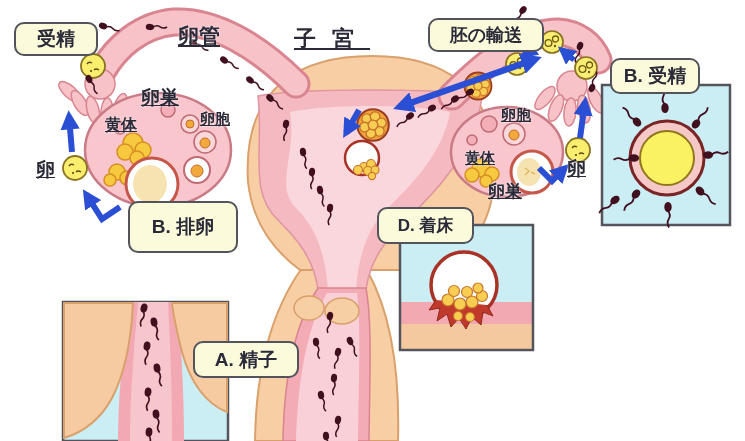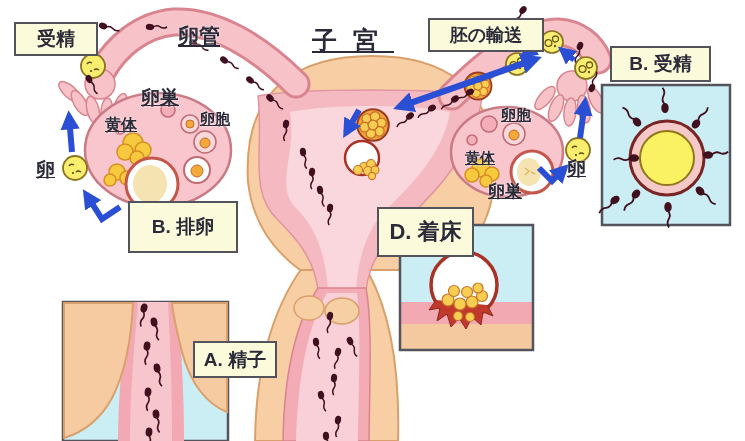--- a/index.html
+++ b/index.html
@@ -4,21 +4,21 @@
 <style>
   html,body{margin:0;padding:0;background:#fff;}
   .stage{
     position:relative;width:745px;height:441px;background:#ffffff;overflow:hidden;
     font-family:"Liberation Sans","DejaVu Sans",sans-serif;
   }
   .stage svg{position:absolute;left:0;top:0;}
   .tag{
     position:absolute;box-sizing:border-box;background:#FBFADB;border:2px solid #53535B;
     color:#2A2A38;font-weight:bold;display:flex;align-items:center;justify-content:center;
-    border-radius:0;white-space:nowrap;z-index:6;
+    border-radius:10px;white-space:nowrap;z-index:6;
   }
   .lbl{
     position:absolute;color:#2A2A38;font-weight:bold;white-space:nowrap;z-index:5;
     text-shadow:0 0 2px rgba(255,255,255,.9);
     text-decoration:underline;
   }
 </style>
 </head>
 <body>
 
@@ -277,27 +277,27 @@
     <path d="M120,207 L102,219 L86,194" stroke-width="6" marker-end="url(#ah)"></path>
     <line x1="580" y1="138" x2="585" y2="102" stroke-width="6" marker-end="url(#ah)"></line>
     <path d="M539,168 L552,181 L565,168" stroke-width="6" marker-end="url(#ah)"></path>
     <line x1="536" y1="46" x2="524" y2="55" stroke-width="5.5" marker-end="url(#ah)"></line>
     <line x1="574" y1="60" x2="562" y2="50" stroke-width="5.5" marker-end="url(#ah)"></line>
   </g>
 </svg>
 
 <div class="tag" style="left:14px;top:22px;width:84px;height:34px;font-size:19px">受精</div>
 <div class="tag" style="left:428px;top:18px;width:116px;height:34px;font-size:18px">胚の輸送</div>
-<div class="tag" style="left:610px;top:46px;width:101px;height:36px;font-size:19px">B. 受精</div>
+<div class="tag" style="left:610px;top:58px;width:90px;height:36px;font-size:19px">B. 受精</div>
 <div class="tag" style="left:128px;top:201px;width:110px;height:52px;font-size:19px">B. 排卵</div>
-<div class="tag" style="left:377px;top:207px;width:97px;height:50px;font-size:22px">D. 着床</div>
-<div class="tag" style="left:193px;top:341px;width:84px;height:37px;font-size:19px">A. 精子</div>
+<div class="tag" style="left:377px;top:207px;width:97px;height:37px;font-size:17px">D. 着床</div>
+<div class="tag" style="left:193px;top:341px;width:106px;height:37px;font-size:19px">A. 精子</div>
 
 <div class="lbl" style="left:178px;top:22px;font-size:21px">卵管</div>
-<div class="lbl" style="left:312px;top:24px;font-size:25px;letter-spacing:16px">子宮</div>
+<div class="lbl" style="left:294px;top:24px;font-size:22px;letter-spacing:16px">子宮</div>
 <div class="lbl" style="left:141px;top:85px;font-size:19px">卵巣</div>
 <div class="lbl" style="left:105px;top:115px;font-size:16px">黄体</div>
 <div class="lbl" style="left:200px;top:110px;font-size:15px">卵胞</div>
 <div class="lbl" style="left:36px;top:157px;font-size:19px">卵</div>
 <div class="lbl" style="left:501px;top:106px;font-size:15px">卵胞</div>
 <div class="lbl" style="left:465px;top:149px;font-size:15px">黄体</div>
 <div class="lbl" style="left:488px;top:180px;font-size:17px">卵巣</div>
 <div class="lbl" style="left:567px;top:156px;font-size:19px">卵</div>
 
 </div>

